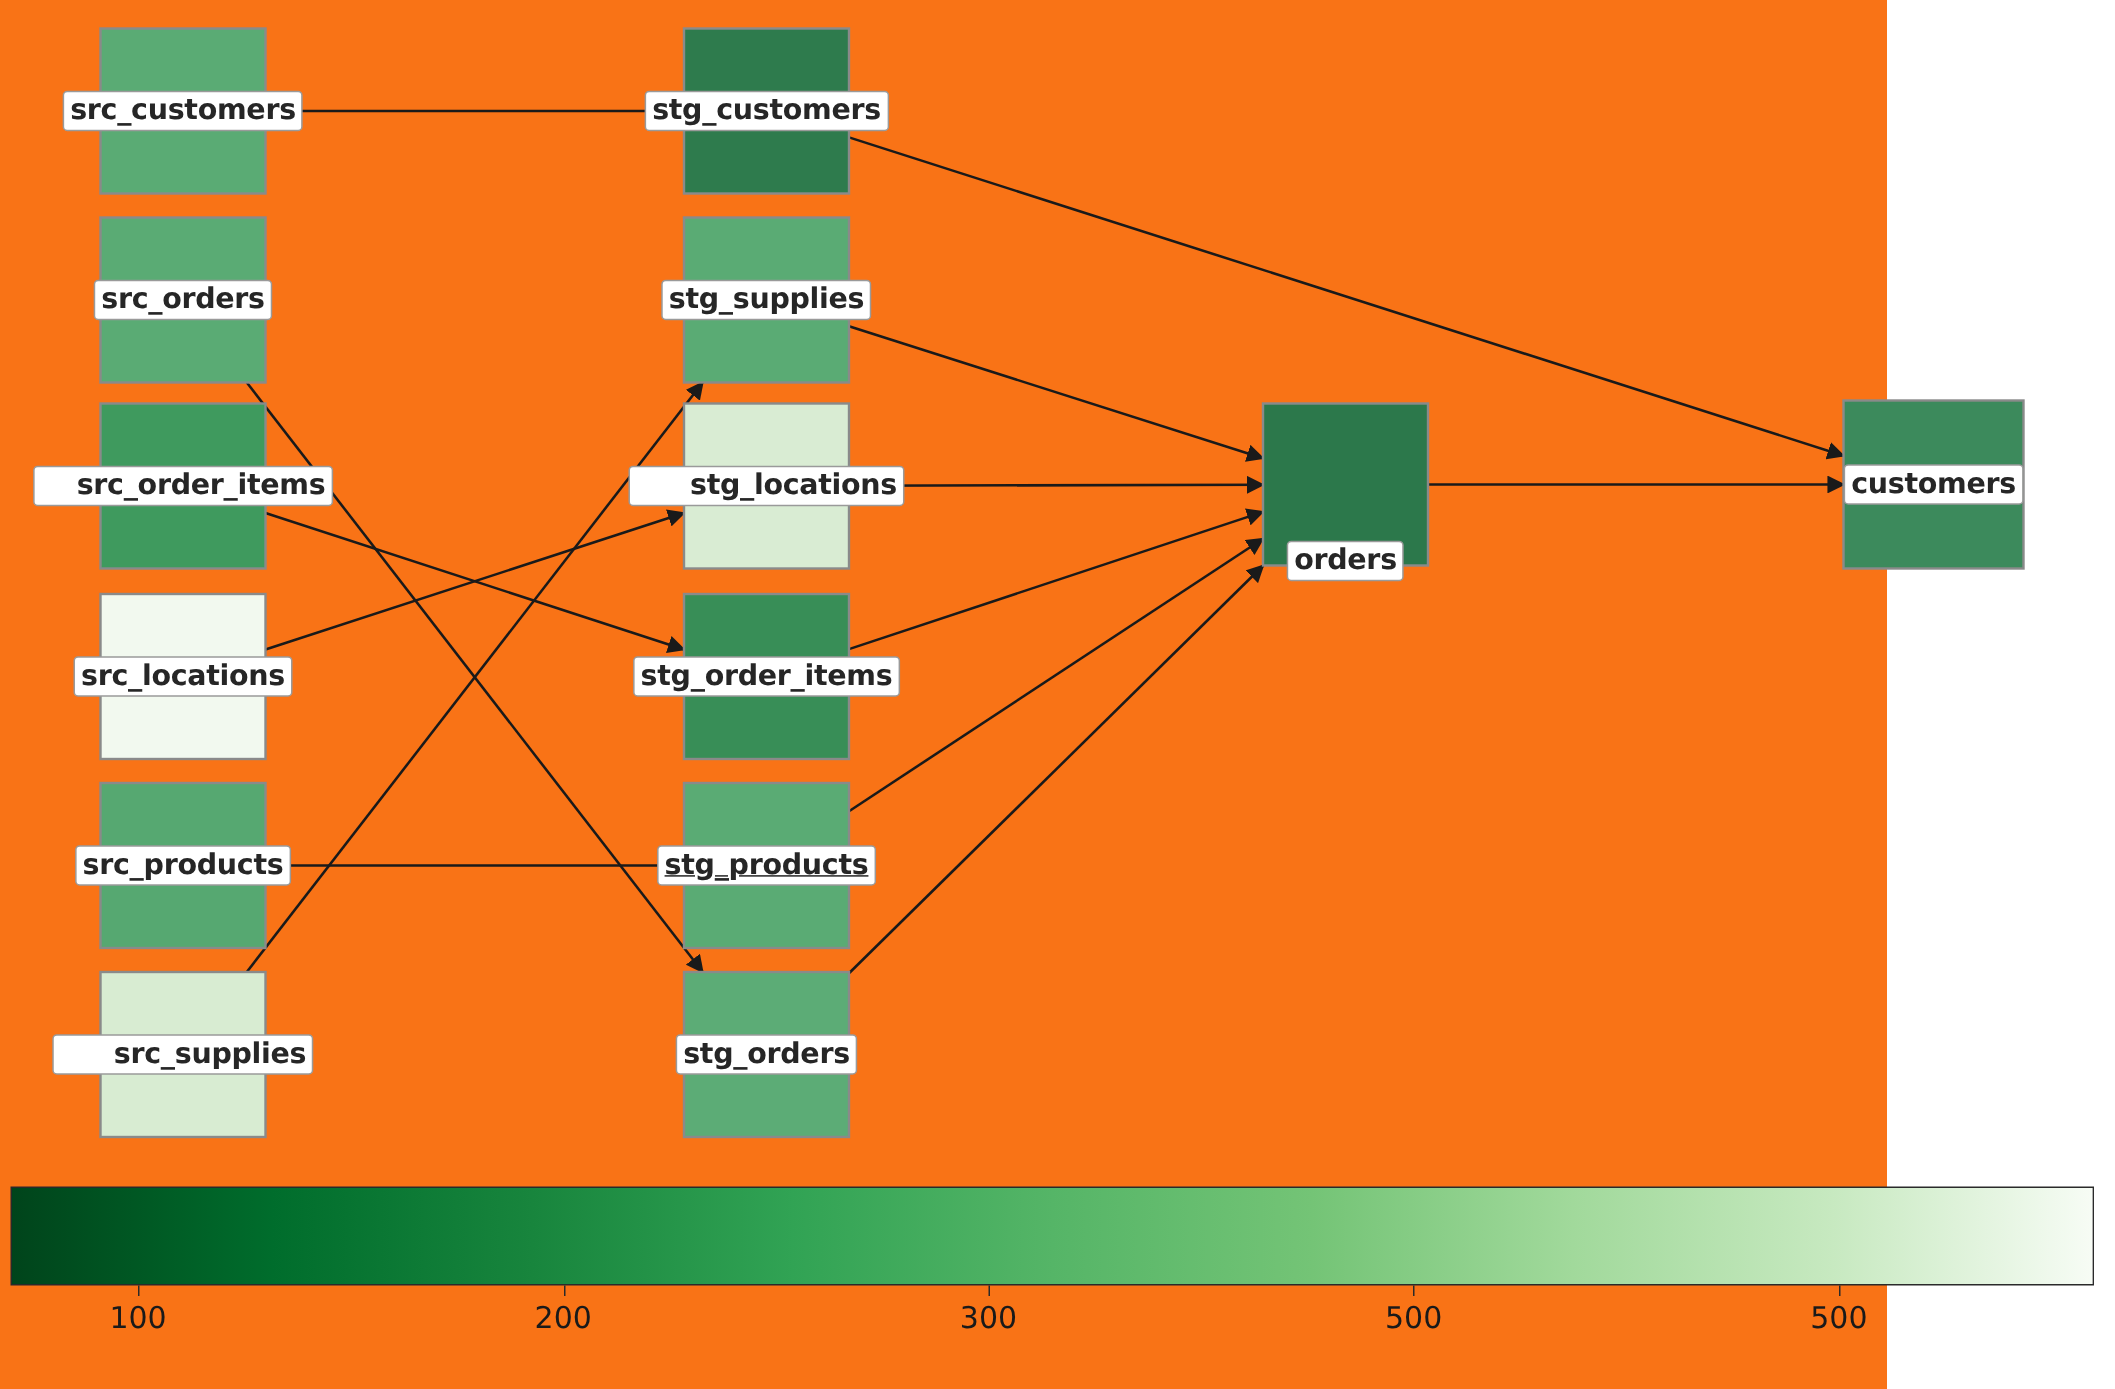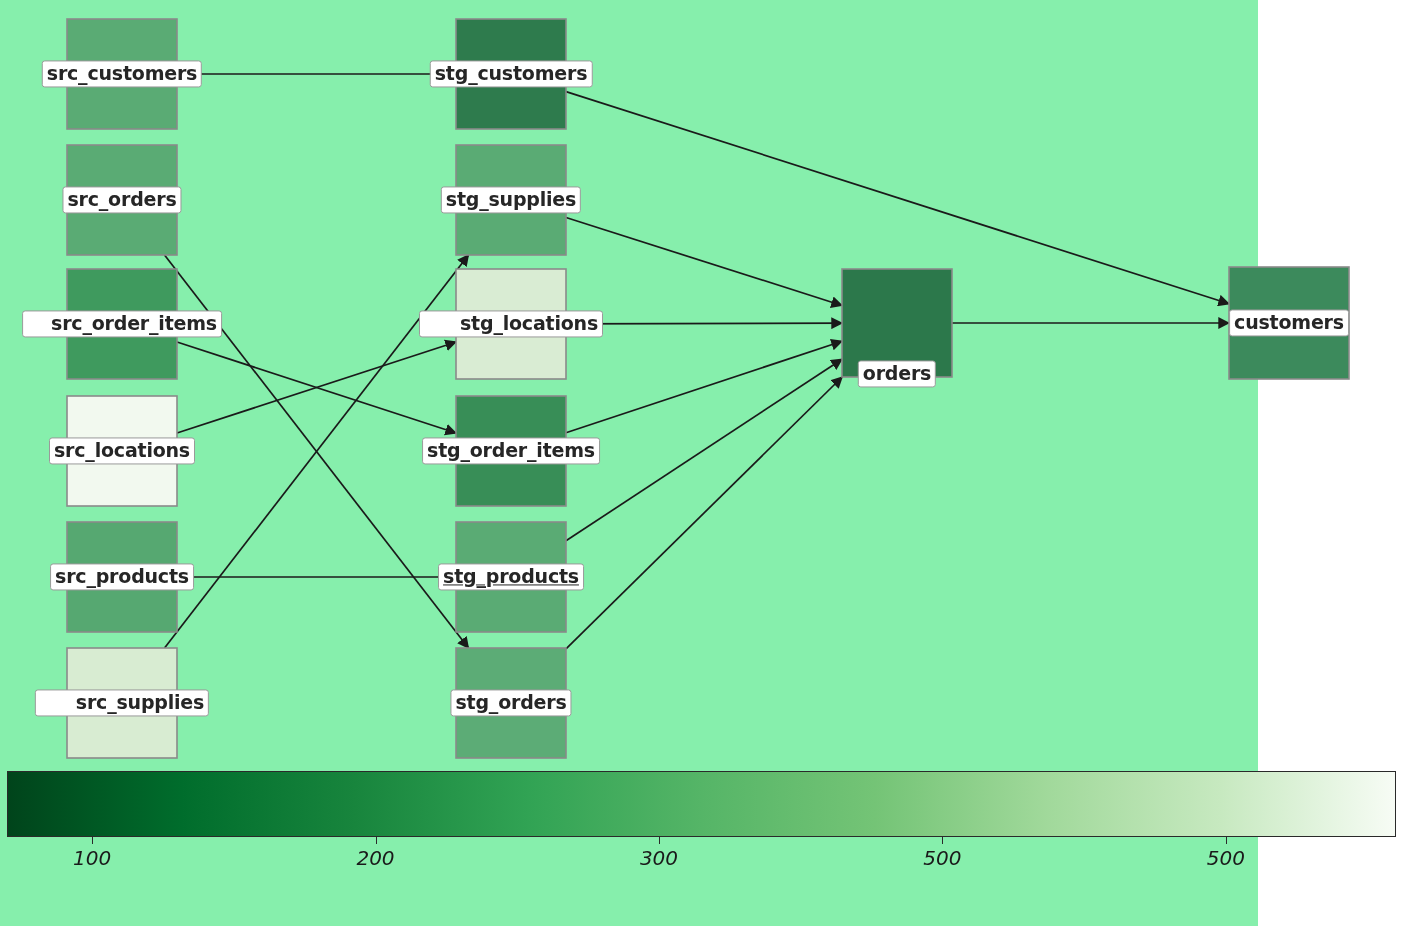--- a/index.html
+++ b/index.html
@@ -13,21 +13,21 @@
     position: relative;
     overflow: hidden;
     font-family: "DejaVu Sans", "Liberation Sans", sans-serif;
   }
   #figure {
     position: absolute;
     left: 0;
     top: 0;
     width: 1258px;
     height: 926px;
-    background: #86efac;
+    background: #f97316;
   }
   #graph-svg {
     position: absolute;
     left: 0;
     top: 0;
     width: 1410px;
     height: 780px;
   }
   .node-rect {
     stroke: #8a8a8a;
@@ -49,24 +49,23 @@
     font-size: 19px;
     font-family: "DejaVu Sans", "Liberation Sans", sans-serif;
     line-height: 1.06;
     padding: 2px 4px 3px 4px;
     white-space: nowrap;
     letter-spacing: -0.2px;
   }
   #colorbar-area {
     position: absolute;
     left: 0;
-    top: 760px;
+    top: 780px;
     width: 1410px;
     height: 146px;
-    font-style: italic;
   }
   #colorbar-box {
     position: absolute;
     left: 7px;
     top: 11px;
     width: 1389px;
     height: 66px;
     border: 1.3px solid #2a2a2a;
     box-sizing: border-box;
   }

